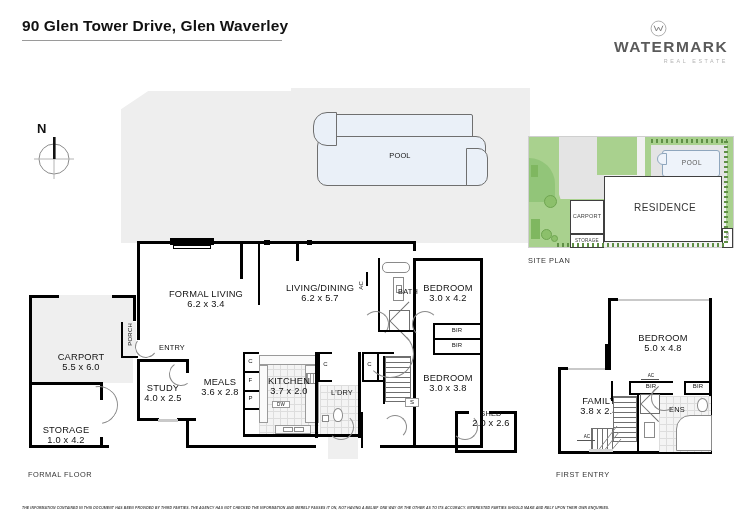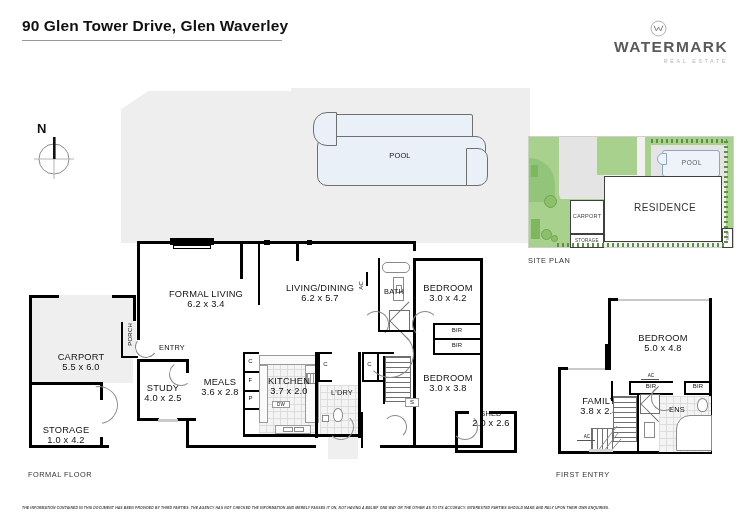--- a/index.html
+++ b/index.html
@@ -263,21 +263,21 @@
     <div class="wall" style="left:362px;top:352px;width:32px;height:2px;"></div>
     <div class="wall" style="left:362px;top:380px;width:32px;height:2px;"></div>
     <div class="wall" style="left:377px;top:352px;width:2px;height:30px;"></div>
     <div class="label xs" style="left:363px;top:361px;width:13px;">C</div>
     <div class="label xs" style="left:379px;top:361px;width:13px;">C</div>
 
     <div class="wall" style="left:378px;top:258px;width:2px;height:72px;"></div>
     <div class="fix" style="left:382px;top:262px;width:28px;height:11px;border-radius:5px;"></div>
     <div class="fix" style="left:393px;top:277px;width:11px;height:24px;"></div>
     <div class="fix" style="left:396px;top:285px;width:6px;height:8px;"></div>
-    <div class="label sm" style="left:378px;top:288px;width:32px;">BATH</div>
+    <div class="label sm" style="left:392px;top:288px;width:32px;">BATH</div>
     <div class="xbox" style="left:389px;top:310px;width:21px;height:21px;"></div>
     <div class="arc" style="left:363px;top:311px;width:26px;height:26px;border-color:transparent;border-top-color:#8a8a8a;border-right-color:#8a8a8a;"></div>
     <div class="arc" style="left:412px;top:311px;width:26px;height:26px;border-color:transparent;border-top-color:#8a8a8a;border-left-color:#8a8a8a;"></div>
     <div class="wall" style="left:378px;top:330px;width:36px;height:2px;"></div>
 
     <div class="label" style="left:414px;top:283px;width:68px;">
       <span>BEDROOM</span>
       <span class="dim">3.0 x 4.2</span>
     </div>
 

